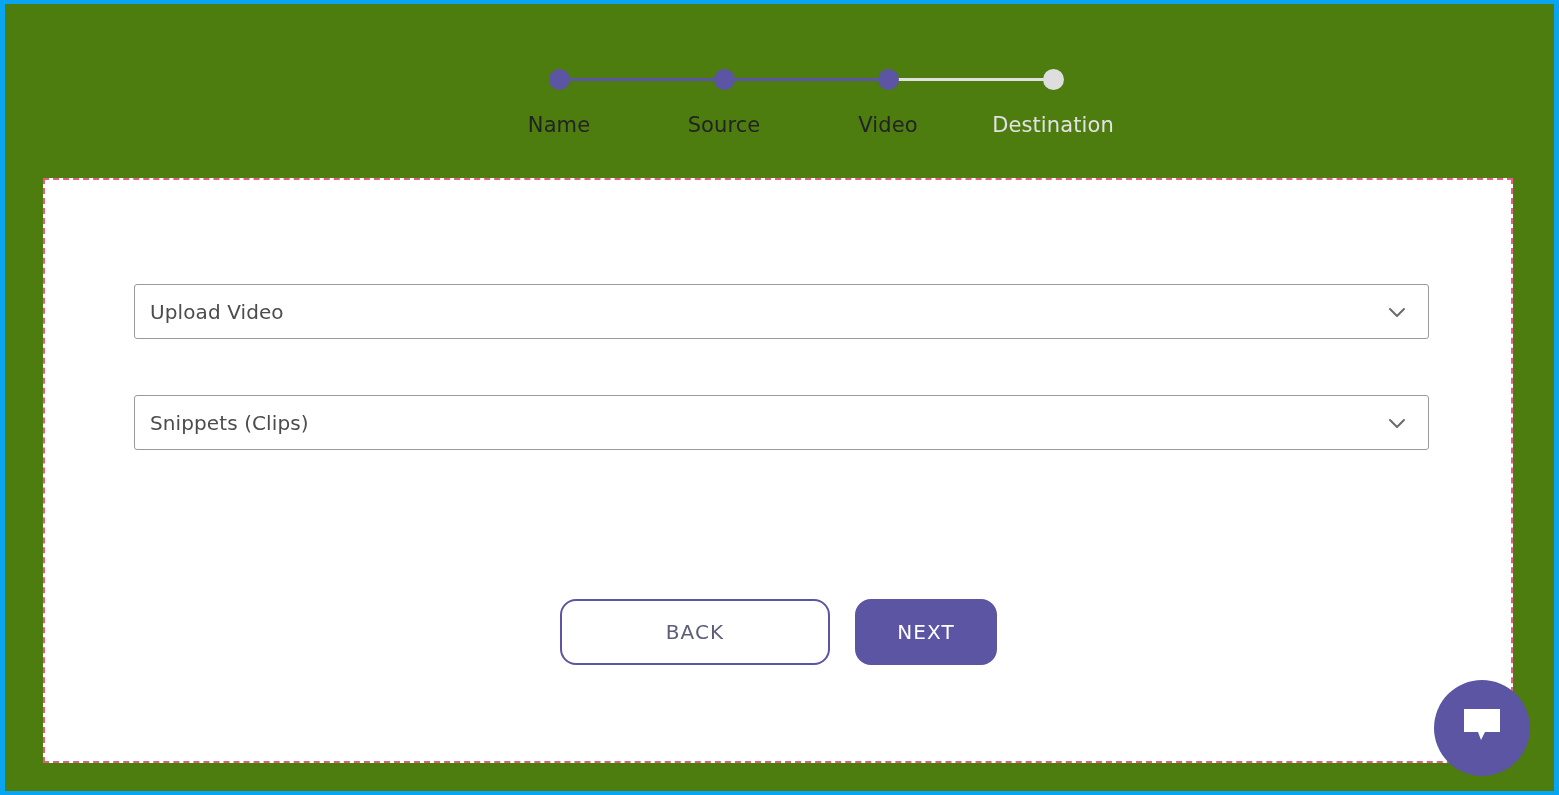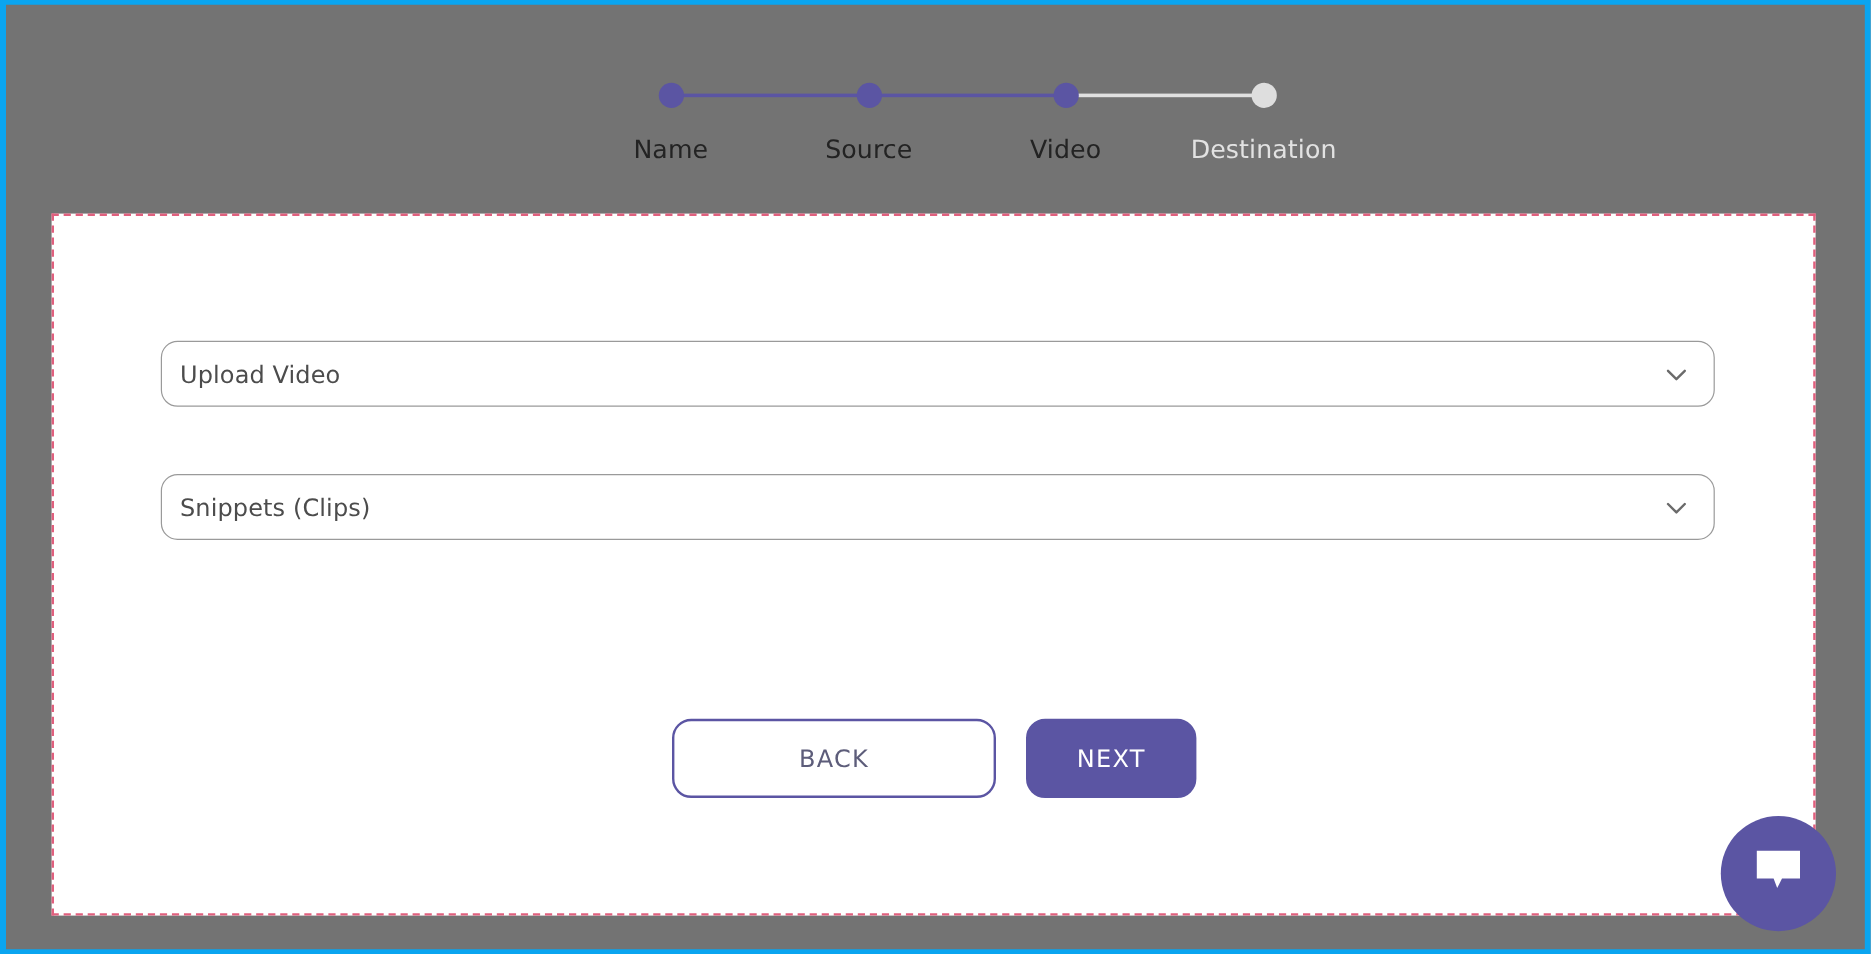--- a/index.html
+++ b/index.html
@@ -8,21 +8,21 @@
     width: 1559px;
     height: 795px;
     overflow: hidden;
     font-family: "DejaVu Sans", "Liberation Sans", sans-serif;
   }
 
   #viewport {
     position: relative;
     width: 1559px;
     height: 795px;
-    background: #737373;
+    background: #4d7c0f;
     border: 4px solid #0aa5f0;
     border-left-width: 5px;
     border-right-width: 5px;
     overflow: hidden;
   }
 
   
   #stepper {
     position: absolute;
     left: 0;
@@ -95,21 +95,21 @@
     margin-bottom: 13px;
     letter-spacing: 0.1px;
   }
 
   .select-box {
     position: relative;
     width: 1295px;
     height: 55px;
     background: #fff;
     border: 1px solid #9a9a9a;
-    border-radius: 14px;
+    border-radius: 3px;
     display: flex;
     align-items: center;
   }
 
   .select-value {
     padding-left: 15px;
     font-size: 20px;
     color: #4c4c4c;
     letter-spacing: 0.1px;
   }

